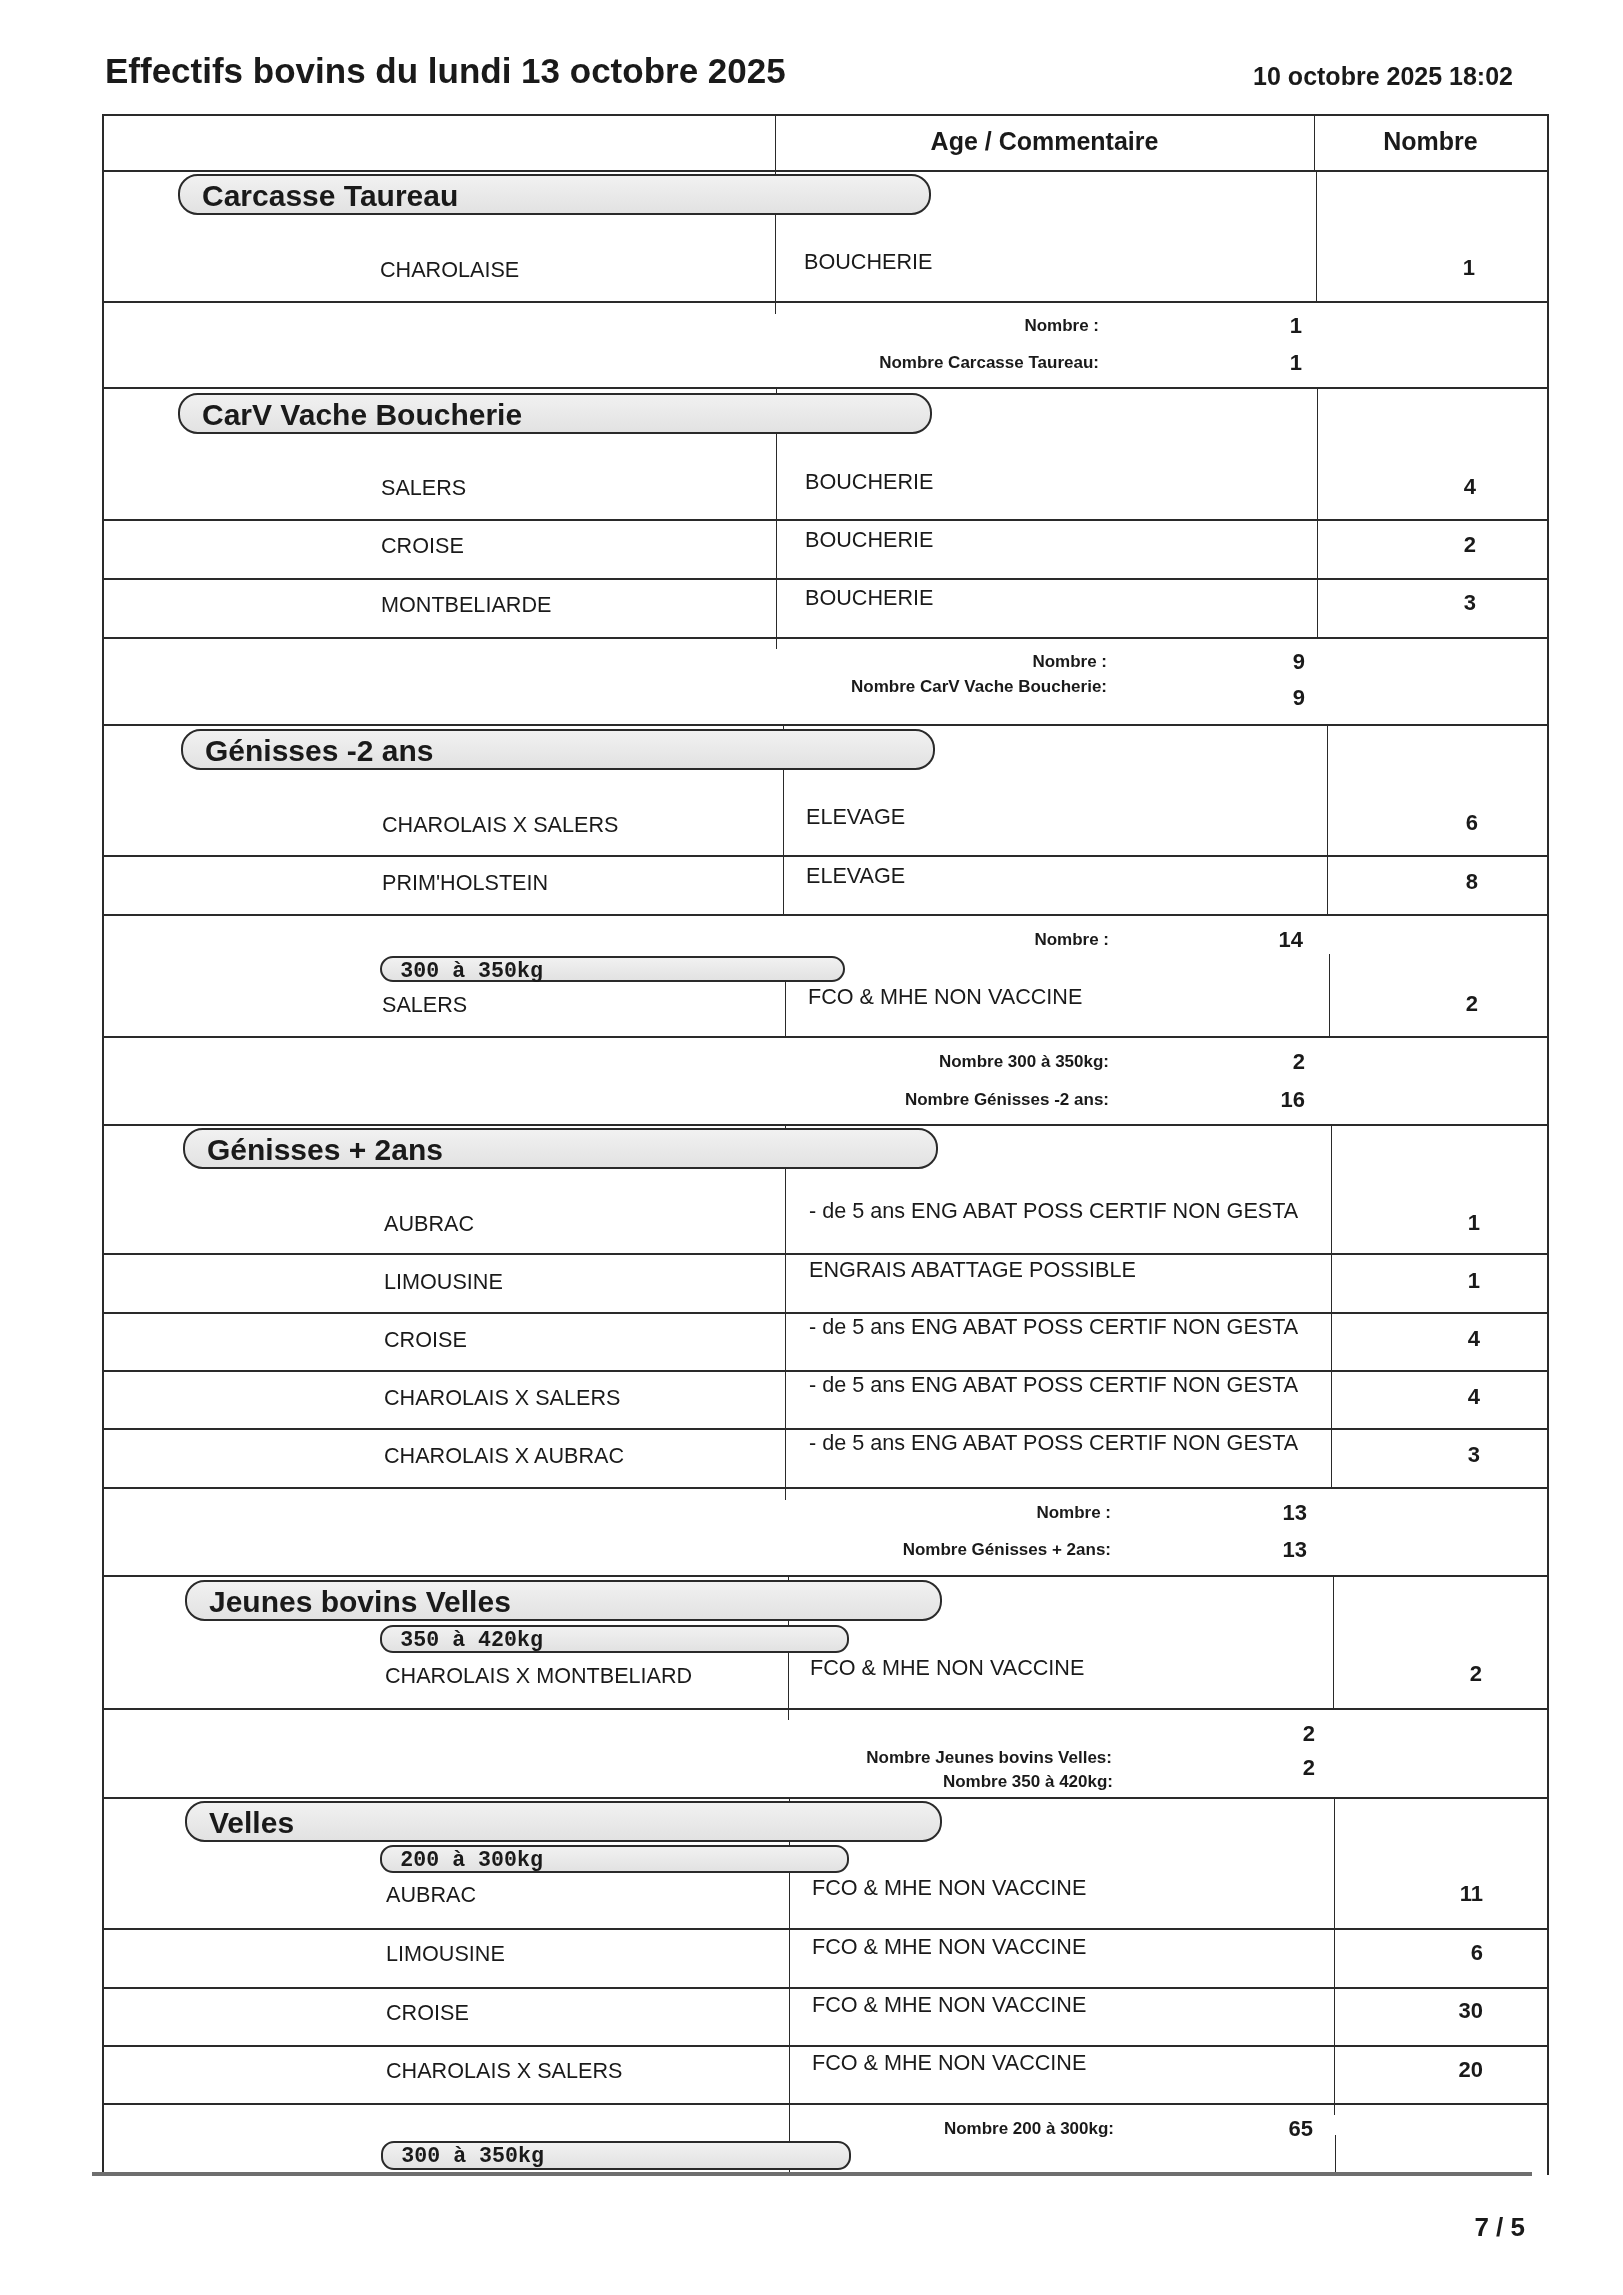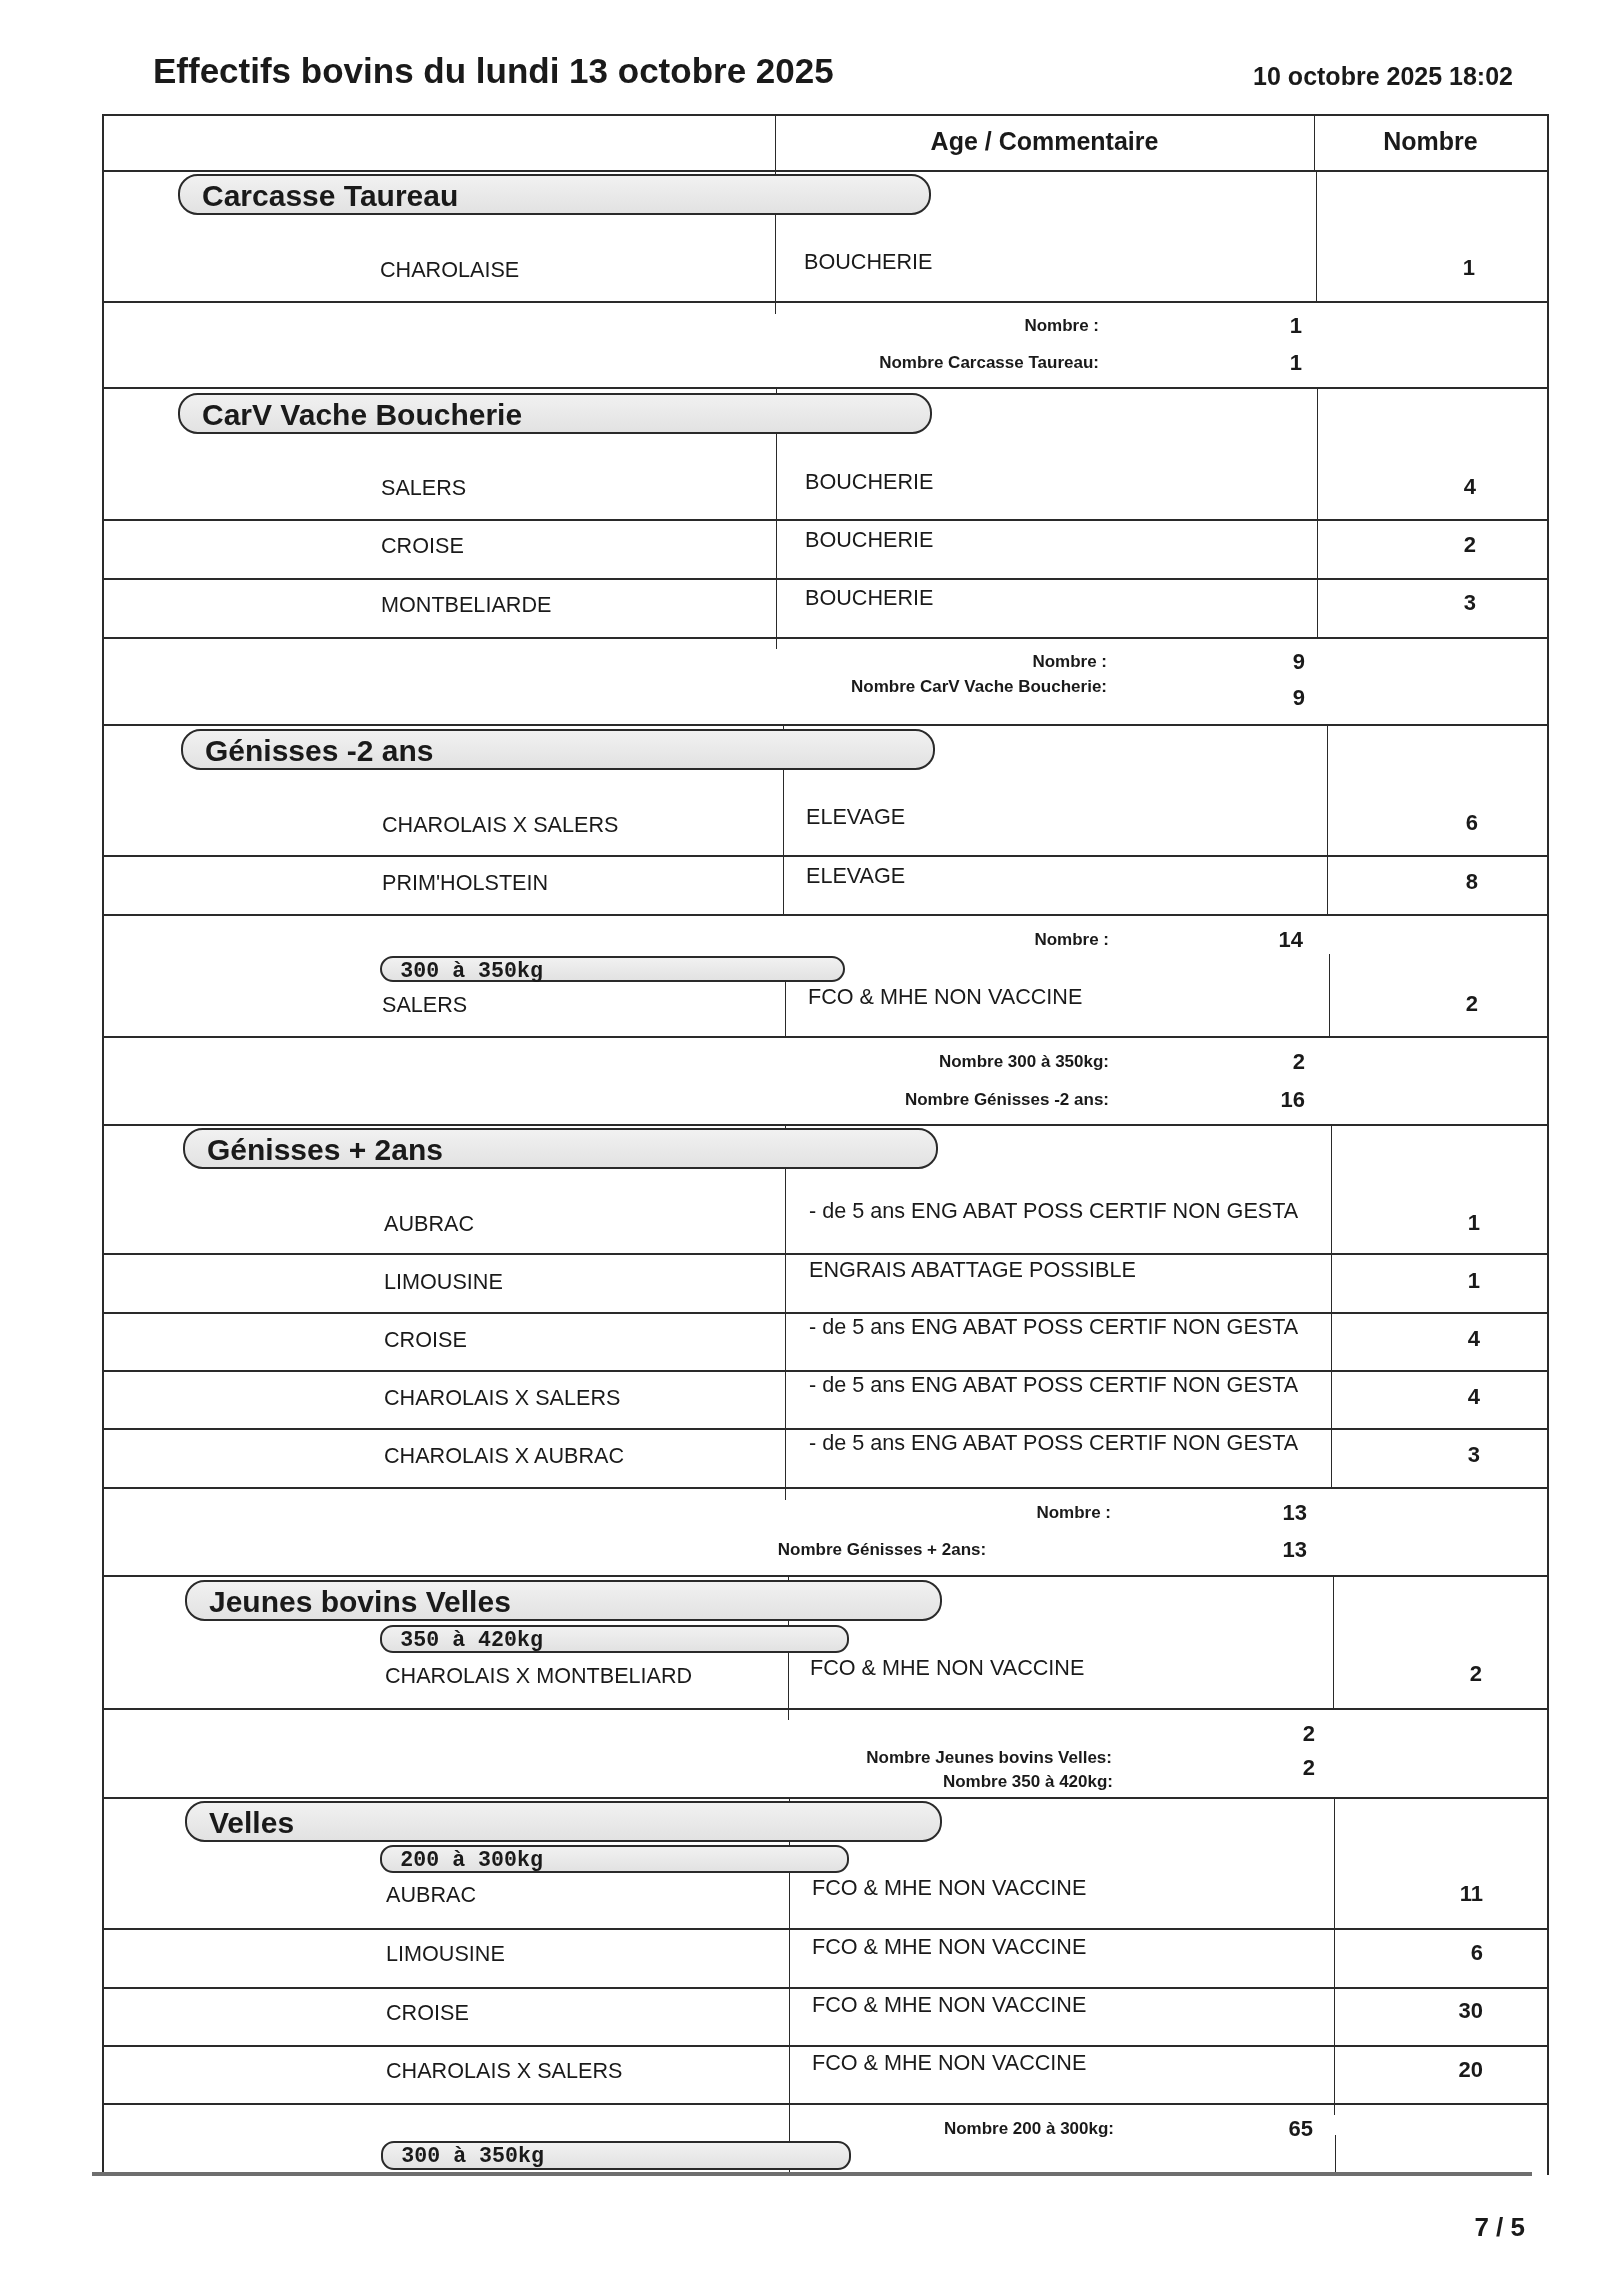--- a/index.html
+++ b/index.html
@@ -1,18 +1,18 @@
 <!DOCTYPE html>
 <html style="font-size:10.5px"><head>
 <meta charset="utf-8">
 <style>
   html, body { margin: 0; padding: 0; background: #ffffff; }
   body { width: 1623px; height: 2295px; position: relative; overflow: hidden;
          font-family: "Liberation Sans", sans-serif; color: #1a1a1a; }
-  .abs { position: absolute; margin-left: 48px; }
+  .abs { position: absolute; }
   .title { left: 105px; top: 51px; font-size: 35px; font-weight: bold; white-space: nowrap; }
   .printdate { right: 110px; top: 62px; font-size: 25px; font-weight: bold; white-space: nowrap; }
   .hline { position: absolute; height: 0; border-top: 2px solid #2a2a2a; }
   .vline { position: absolute; width: 0; border-left: 1.3px solid #2a2a2a; }
   .vthick { border-left-width: 2px; }
   .colhead { position: absolute; font-size: 25px; font-weight: bold; text-align: center; }
   .pill { position: absolute; border: 2px solid #2a2a2a; border-radius: 19.6px;
           background: linear-gradient(#f1f1f1, #e2e2e2); box-sizing: border-box; }
   .pill.big .lbl { font-size: 30px; font-weight: bold; position: absolute; left: 22px; top: 3.3px; white-space: nowrap; }
   .pill.small { border-radius: 13px; }
@@ -150,21 +150,21 @@
     <div class="num" style="left:1428px; top:1384px;">4</div>
     <div class="hline" style="left:102px; width:1447px; top:1428px;"></div>
 
     <div class="cell" style="left:384px; top:1443px;">CHAROLAIS X AUBRAC</div>
     <div class="cell wrap" style="left:809px; top:1430px;">- de 5 ans ENG ABAT POSS CERTIF NON GESTA</div>
     <div class="num" style="left:1428px; top:1442px;">3</div>
     <div class="hline" style="left:102px; width:1447px; top:1487px;"></div>
 
     <div class="sumlabel" style="left:653px; top:1500px;">Nombre :</div>
     <div class="sumval" style="left:1255px; top:1500px;">13</div>
-    <div class="sumlabel" style="left:653px; top:1537px;text-align:center;">Nombre Génisses + 2ans:</div>
+    <div class="sumlabel" style="left:653px; top:1537px;">Nombre Génisses + 2ans:</div>
     <div class="sumval" style="left:1255px; top:1537px;">13</div>
     <div class="hline" style="left:102px; width:1447px; top:1575px;"></div>
   </div>
 
   <div>
     <div class="vline" style="left:788px; top:1575px; height:145px;"></div>
     <div class="vline" style="left:1333px; top:1577px; height:132px;"></div>
     <div class="pill big" style="left:185px; top:1580px; width:757px; height:41px;">
       <span class="lbl">Jeunes bovins Velles</span>
     </div>

